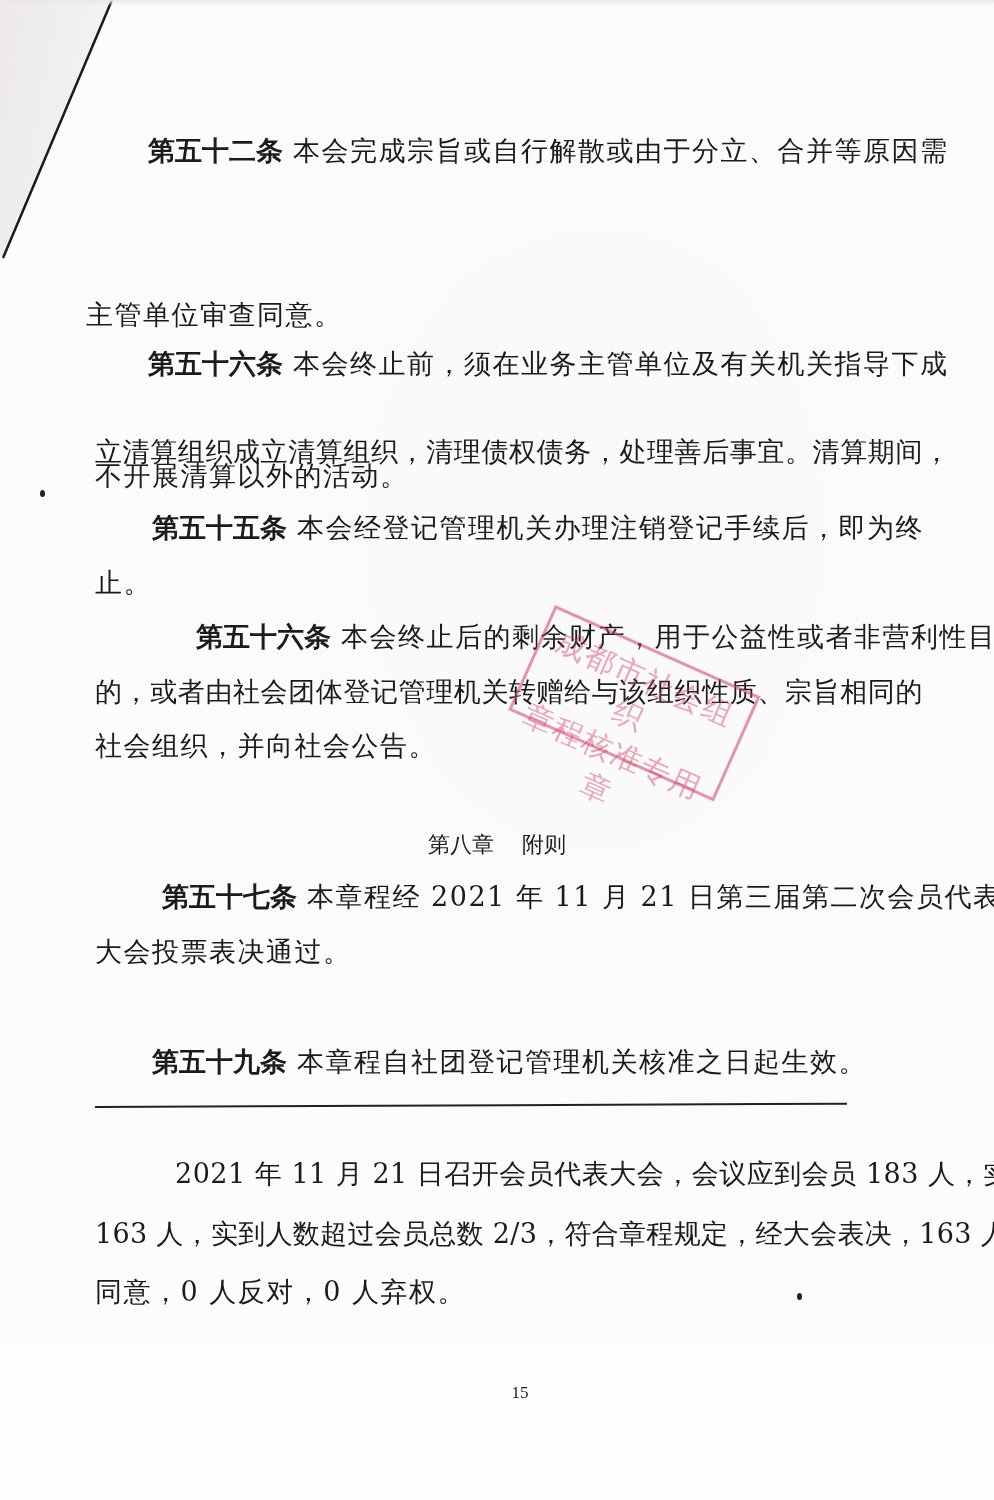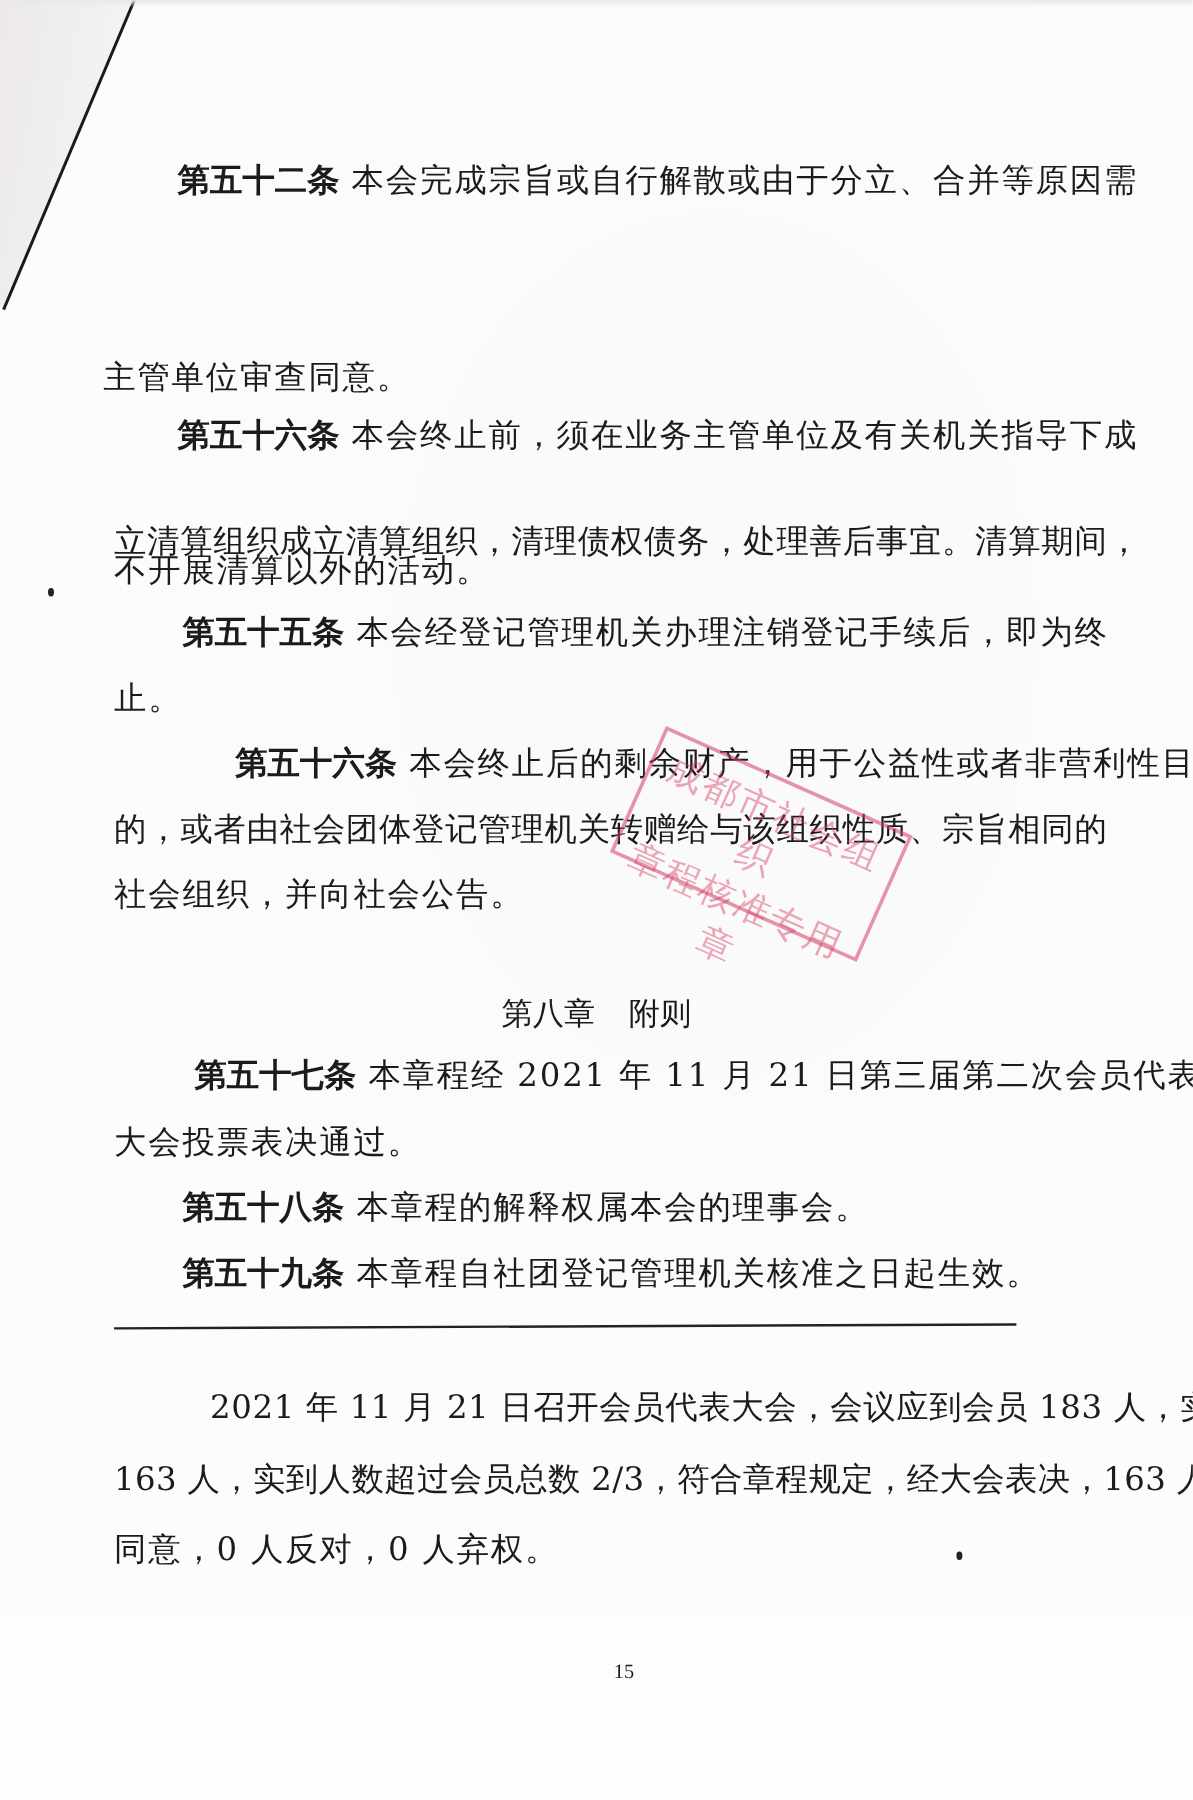--- a/index.html
+++ b/index.html
@@ -54,21 +54,21 @@
       font-weight: bold;
       letter-spacing: 0px;
       margin-right: 10px;
     }
     .chapter {
       position: absolute;
       left: 0; width: 994px;
       top: 828px;
       text-align: center;
       font-family: "DejaVu Sans", "Liberation Sans", sans-serif;
-      font-size: 26px;
+      font-size: 22px;
       line-height: 34px;
     }
     .chapter .sp { display: inline-block; width: 28px; }
     .rule {
       position: absolute;
       left: 95px; top: 1106px;
       width: 752px; height: 2px;
       background: #222;
       transform: rotate(-0.25deg);
       transform-origin: left center;
@@ -143,23 +143,20 @@
 
   <div class="chapter">
     <span>第八章</span><span class="sp"></span><span>附则</span>
   </div>
 
   <div class="line" style="left:152px; top:880px;margin-left:10px;">
     <span class="art">第五十七条</span><span>本章程经 2021 年 11 月 21 日第三届第二次会员代表</span>
   </div>
   <div class="line" style="left:95px; top:935px;font-family:Liberation Serif, serif;">大会投票表决通过。</div>
 
-  <div class="line" style="left:152px; top:990px;">
-    <span class="art">第五十八条</span><span>本章程的解释权属本会的理事会。</span>
-  </div>
 
   <div class="line" style="left:152px; top:1045px;">
     <span class="art">第五十九条</span><span>本章程自社团登记管理机关核准之日起生效。</span>
   </div>
 
   <div class="rule"></div>
 
   <div class="line" style="left:175px; top:1157px; letter-spacing:0.5px;">2021 年 11 月 21 日召开会员代表大会，会议应到会员 183 人，实到</div>
   <div class="line" style="left:95px; top:1217px; letter-spacing:0.3px;">163 人，实到人数超过会员总数 2/3，符合章程规定，经大会表决，163 人</div>
   <div class="line" style="left:95px; top:1275px;">同意，0 人反对，0 人弃权。</div>

